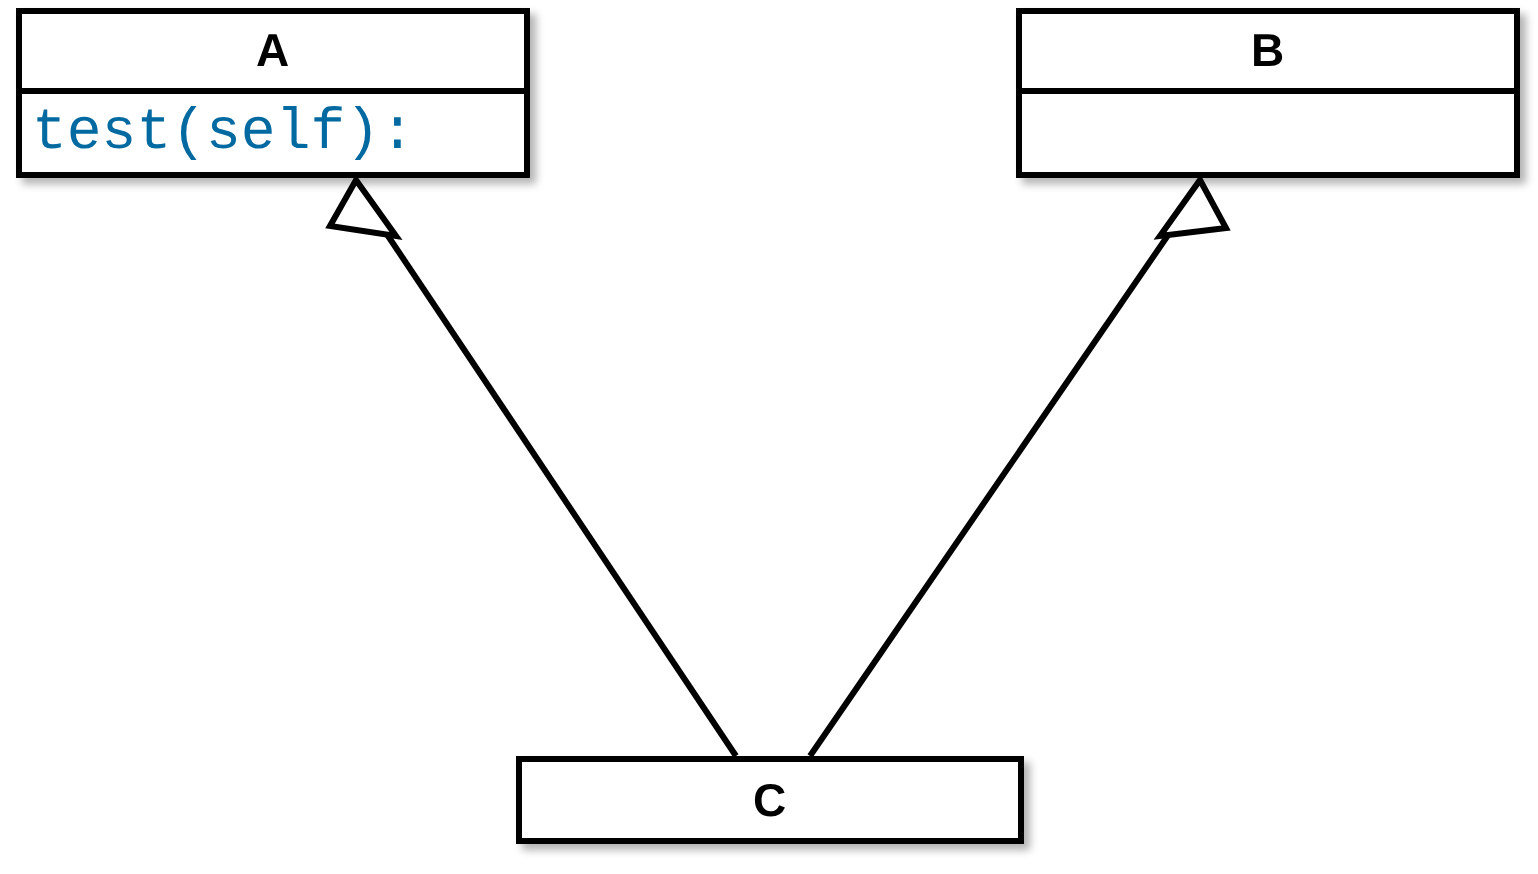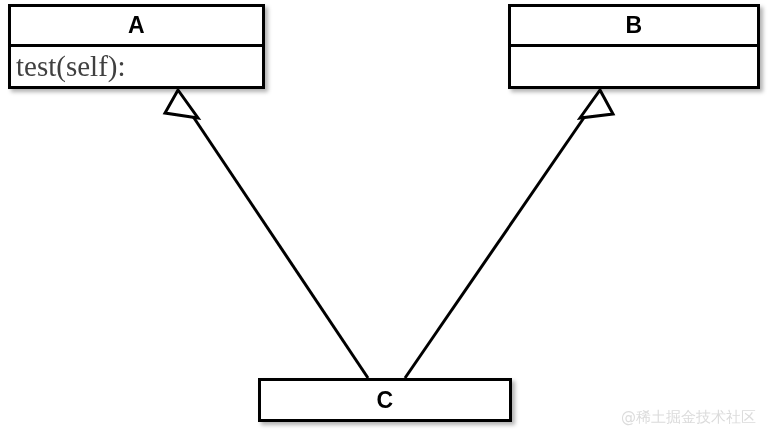--- a/index.html
+++ b/index.html
@@ -57,24 +57,24 @@
     letter-spacing: 0.5px;
   }
   .class-members-compartment {
     flex: 1 1 auto;
     display: flex;
     align-items: center;
     padding-left: 5px;
     box-sizing: border-box;
   }
   .member-text {
-    font-family: Liberation Serif, serif;
+    font-family: Liberation Mono, monospace;
     font-size: 29px;
     line-height: 1;
-    color: #404040;
+    color: #0369a1;
     white-space: nowrap;
   }
   
   #class-box-a {
     left: 8px;
     top: 4px;
     width: 257px;
     height: 85px;
   }
   #class-box-b {
@@ -136,15 +136,14 @@
       <span class="class-name">B</span>
     </div>
   </div>
 
   <div id="class-box-c" class="class-box">
     <div class="class-name-compartment">
       <span class="class-name">C</span>
     </div>
   </div>
 
-  <div id="watermark">@稀土掘金技术社区</div>
 
 </div>
 
 </body></html>

